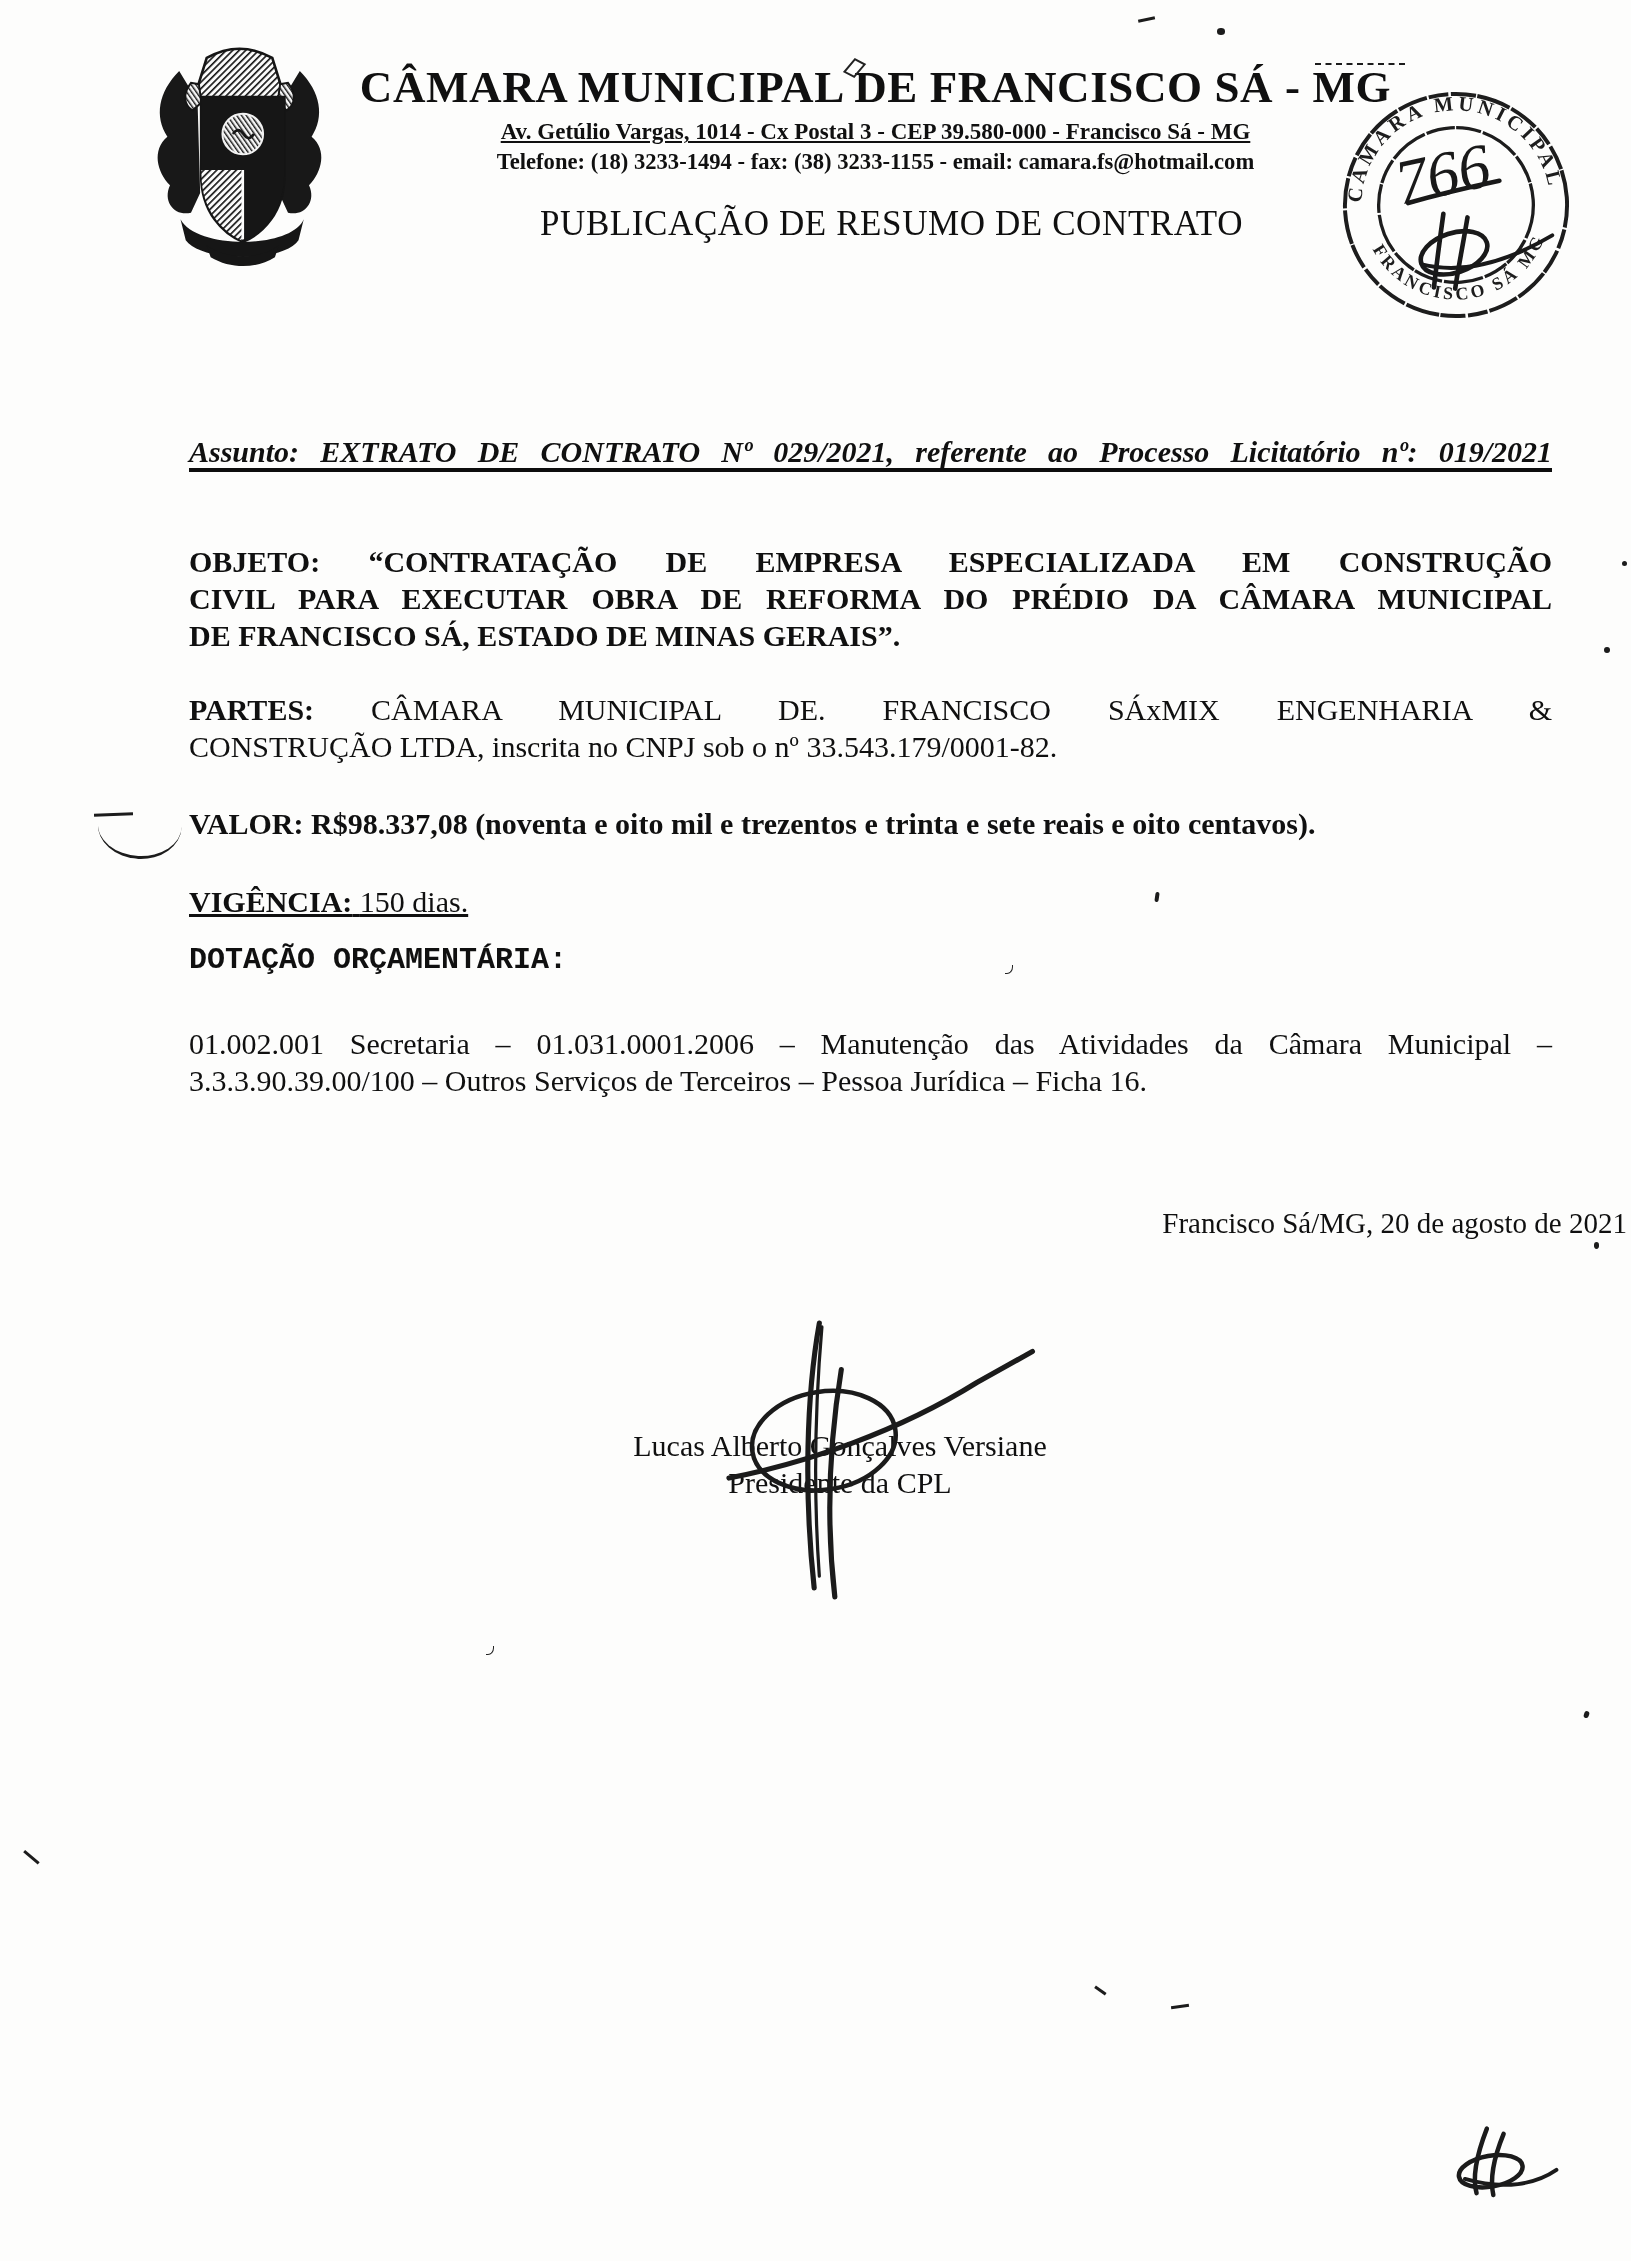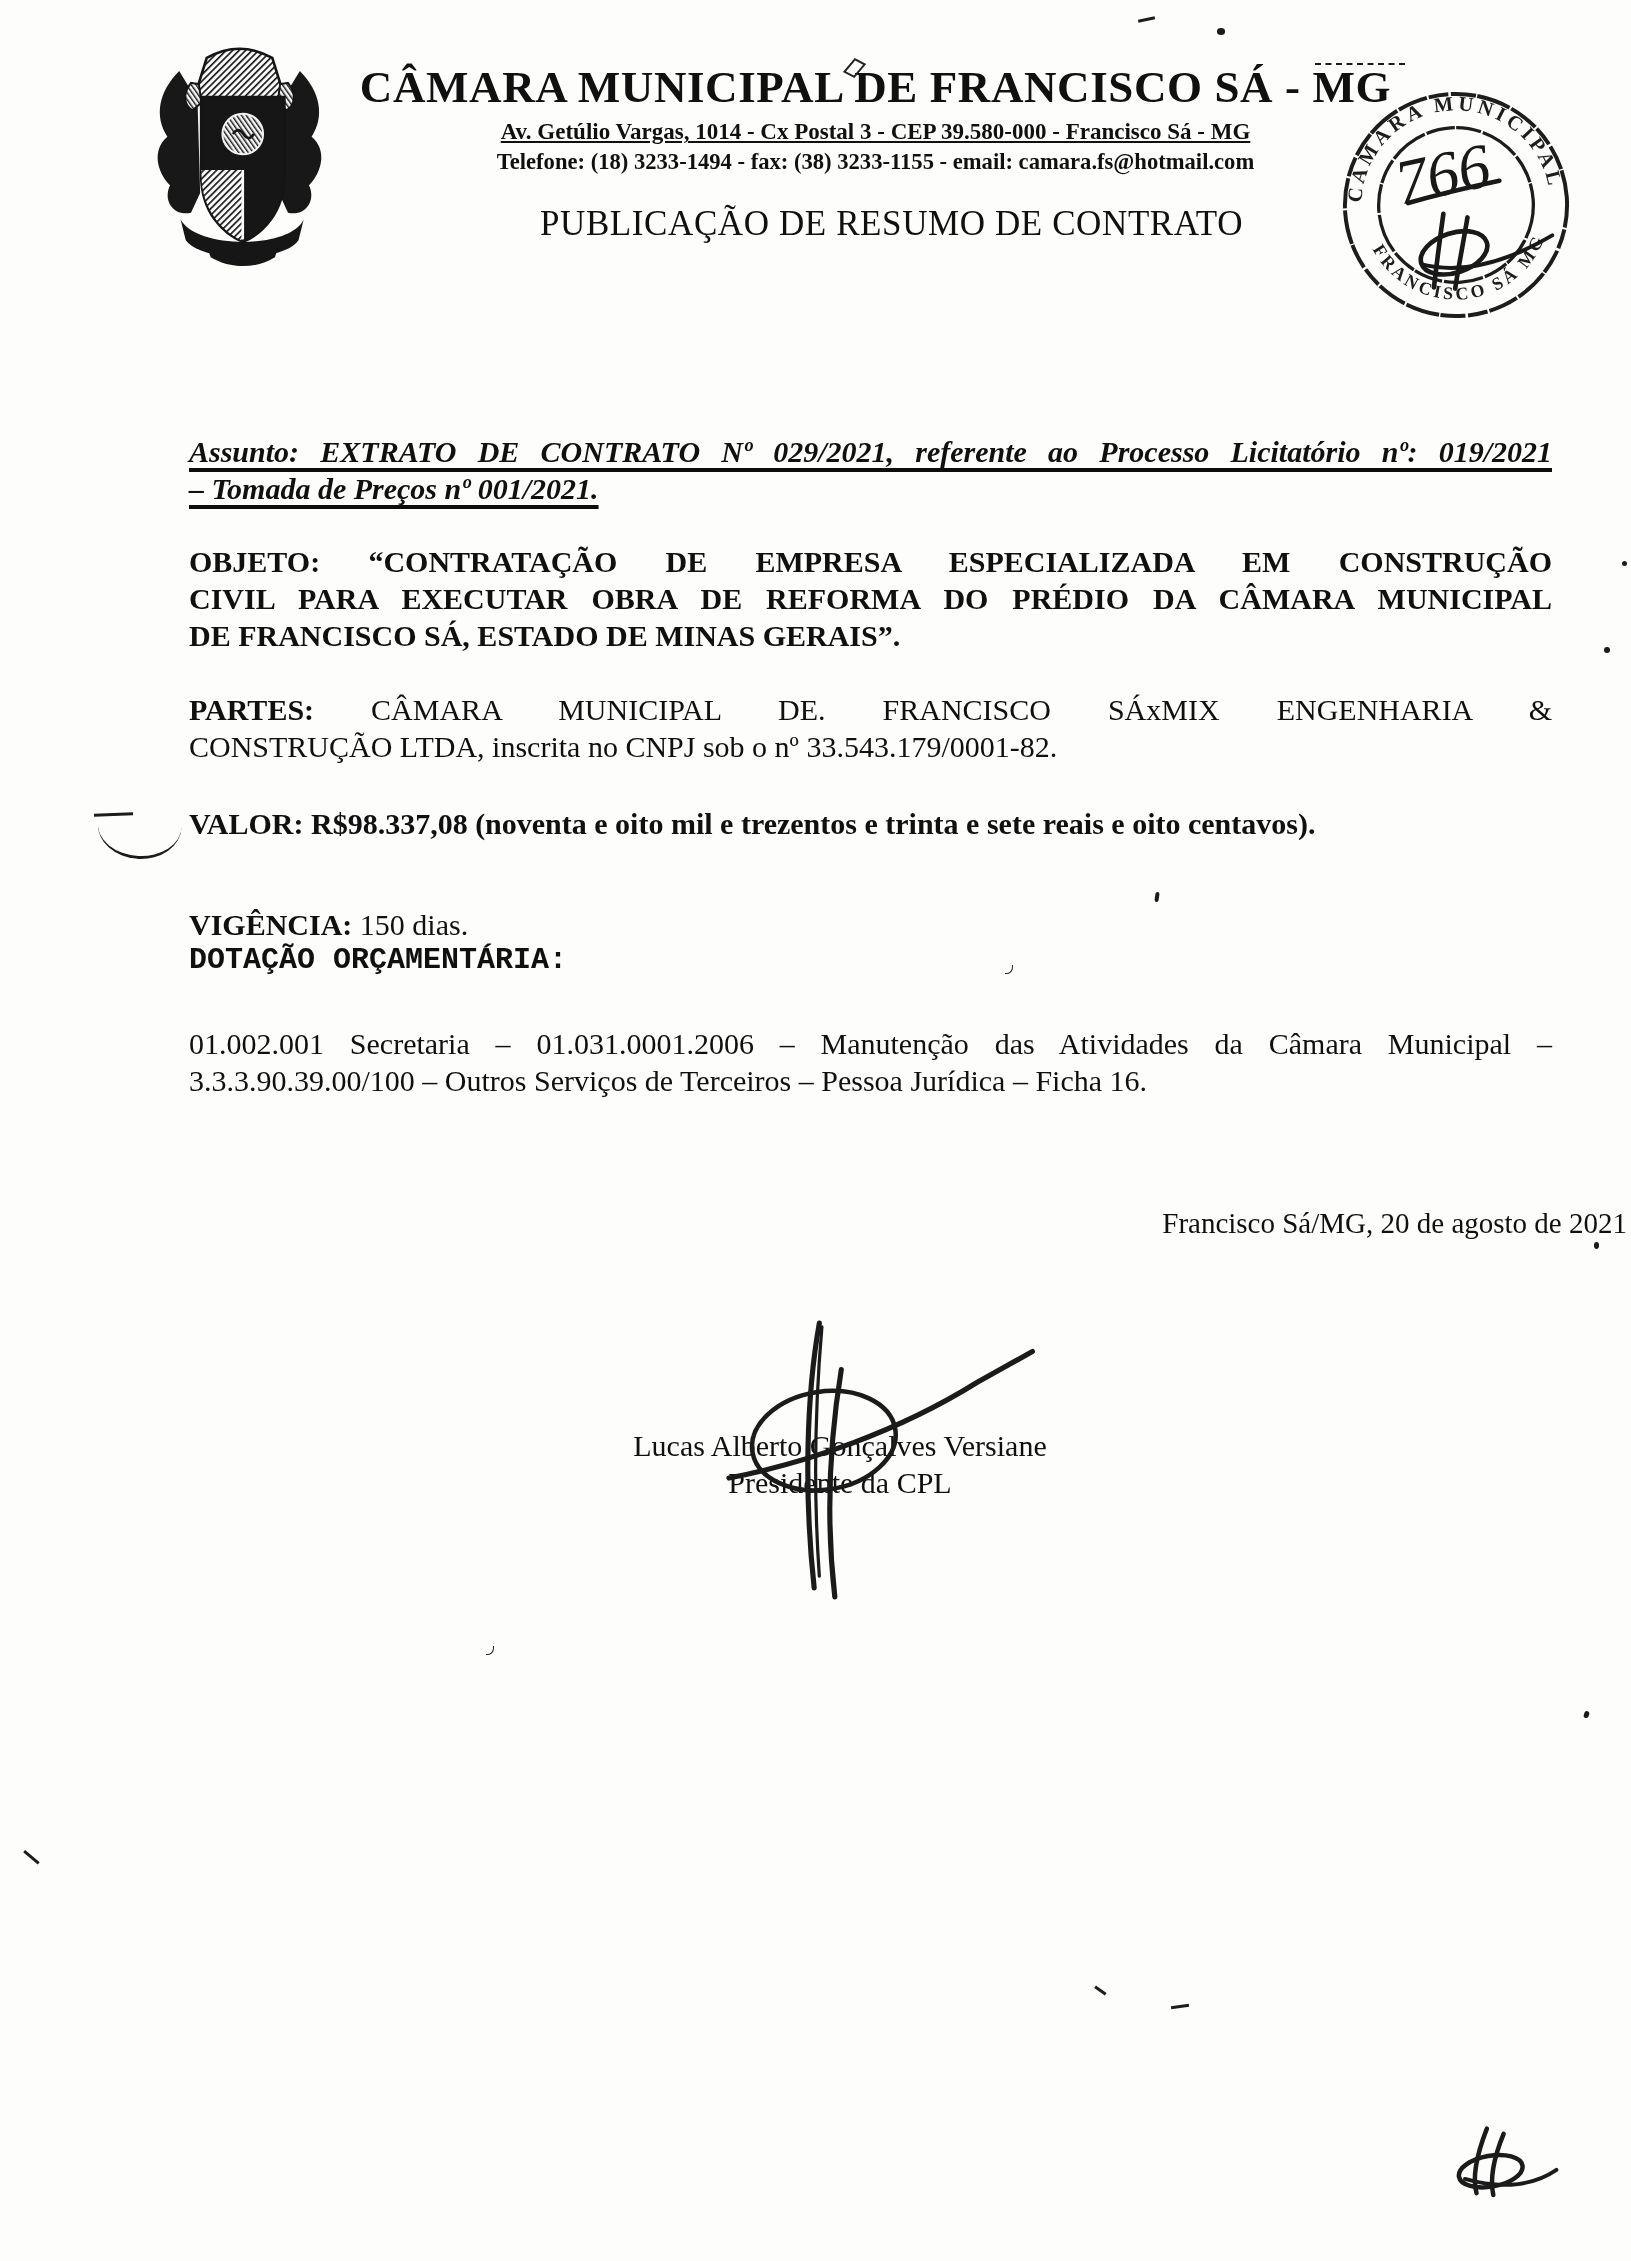--- a/index.html
+++ b/index.html
@@ -105,42 +105,41 @@
         <path d="M196 200 C 186 242, 176 278, 170 306" fill="none" stroke="#191919" stroke-width="7" stroke-linecap="round"></path>
         <ellipse cx="172" cy="252" rx="52" ry="30" transform="rotate(-14 172 252)" fill="none" stroke="#191919" stroke-width="7"></ellipse>
         <path d="M122 266 C 190 288, 262 266, 322 236" fill="none" stroke="#191919" stroke-width="6" stroke-linecap="round"></path>
       </g>
     </svg>
   </div>
 
 
   <div class="para bi" style="top:433px;">
     <span class="line jl"><span class="ul">Assunto: EXTRATO DE CONTRATO Nº 029/2021, referente ao Processo Licitatório nº: 019/2021</span></span>
-    <span class="line"><span class="ul">– Tomada de Preços nº 001/2021.</span></span>
   </div>
 
   <div class="para b" style="top:543px;">
     <span class="line jl">OBJETO: “CONTRATAÇÃO DE EMPRESA ESPECIALIZADA EM CONSTRUÇÃO</span>
     <span class="line jl">CIVIL PARA EXECUTAR OBRA DE REFORMA DO PRÉDIO DA CÂMARA MUNICIPAL</span>
     <span class="line">DE FRANCISCO SÁ, ESTADO DE MINAS GERAIS”.</span>
   </div>
 
   <div class="para" style="top:691px;">
     <span class="line jl">
       <span class="b">PARTES:</span>
       <span>CÂMARA MUNICIPAL DE. FRANCISCO SÁxMIX ENGENHARIA &amp;</span>
     </span>
     <span class="line">CONSTRUÇÃO LTDA, inscrita no CNPJ sob o nº 33.543.179/0001-82.</span>
   </div>
 
   <div class="para b" style="top:805px;">
     <span class="line">VALOR: R$98.337,08 (noventa e oito mil e trezentos e trinta e sete reais e oito centavos).</span>
   </div>
 
-  <div class="para" style="top:906px;">
+  <div class="para" style="top:883px;text-decoration:underline;">
     <span class="line">
       <span class="b">VIGÊNCIA:</span>
       <span>150 dias.</span>
     </span>
   </div>
 
   <div class="para b" style="top:942px;font-family:Liberation Mono, monospace;">
     <span class="line">DOTAÇÃO ORÇAMENTÁRIA:</span>
   </div>
 

